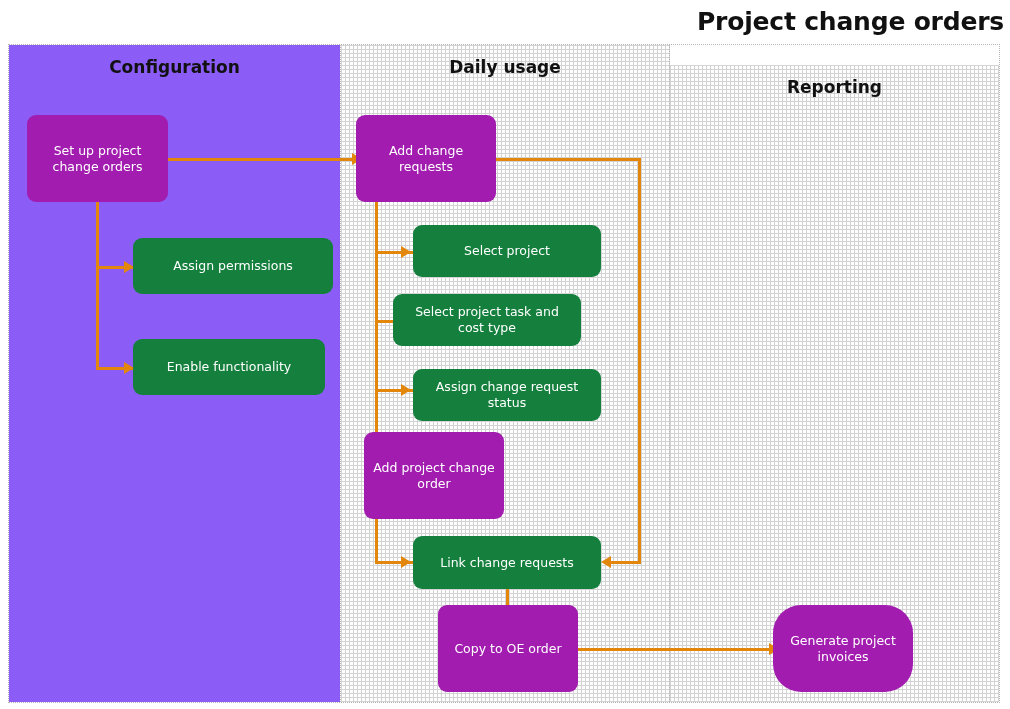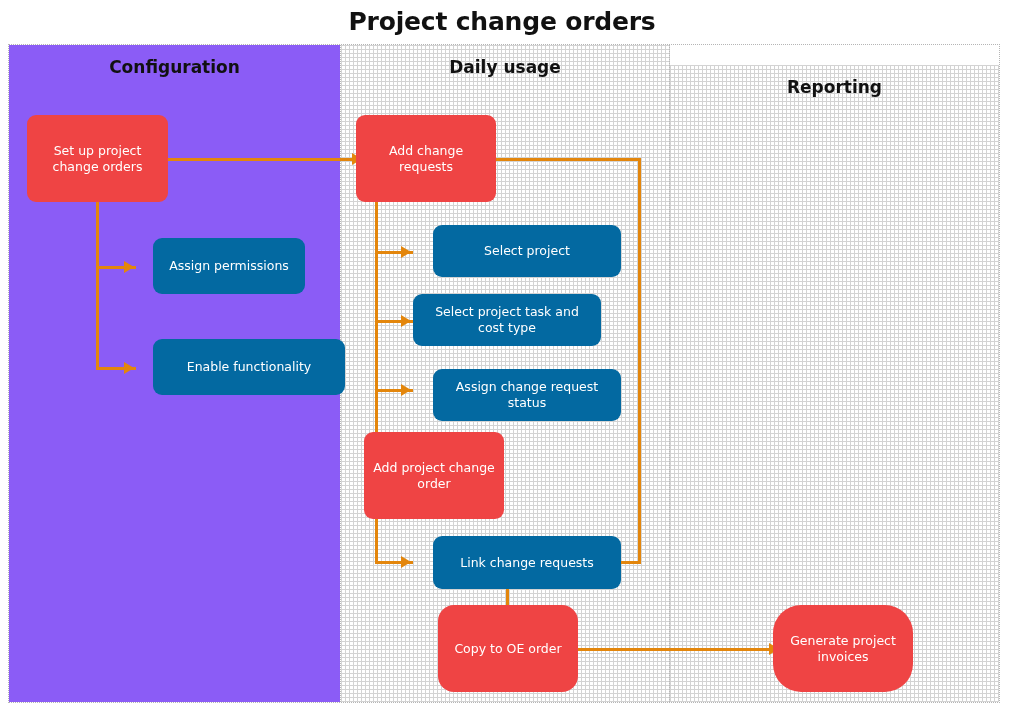--- a/index.html
+++ b/index.html
@@ -12,21 +12,21 @@
     height: 709px;
     font-family: "DejaVu Sans", "Liberation Sans", sans-serif;
     overflow: hidden;
   }
 
   #page-title {
     position: absolute;
     left: 0;
     top: 0;
     width: 1004px;
-    text-align: center;
+    text-align: right;
     font-size: 25px;
     font-weight: bold;
     color: #111111;
     line-height: 36px;
     padding-top: 4px;
     letter-spacing: -0.2px;
   }
 
   #frame {
     position: absolute;
@@ -89,22 +89,22 @@
     align-items: center;
     justify-content: center;
     text-align: center;
     color: #ffffff;
     font-size: 12.5px;
     line-height: 16px;
     box-sizing: border-box;
     padding: 4px 8px;
     z-index: 5;
   }
-  .node-green { background: #ef4444; }
-  .node-blue  { background: #0369a1; margin-left: 20px; }
+  .node-green { background: #a21caf; }
+  .node-blue  { background: #15803d; }
 
   
   .seg {
     position: absolute;
     background: #e3860c;
     z-index: 3;
   }
   .seg-h { height: 3px; }
   .seg-v { width: 3px; }
 
@@ -178,21 +178,21 @@
   <div class="seg seg-v" style="left:497px; top:544px; height:48px;"></div>
   <div class="arrow arrow-d" style="left:493px; top:588px;"></div>
 
   <div class="seg seg-h" style="left:568px; top:603px; width:201px;"></div>
   <div class="arrow arrow-r" style="left:760px; top:598px;"></div>
 
   <div class="node node-green" style="left:18px; top:70px; width:141px; height:87px;">
     <span>Set up project change orders</span>
   </div>
 
-  <div class="node node-blue" style="left:124px; top:193px; width:152px; height:56px;">
+  <div class="node node-blue" style="left:124px; top:193px; width:200px; height:56px;">
     <span>Assign permissions</span>
   </div>
 
   <div class="node node-blue" style="left:124px; top:294px; width:192px; height:56px;">
     <span>Enable functionality</span>
   </div>
 
   <div class="node node-green" style="left:347px; top:70px; width:140px; height:87px;">
     <span>Add change requests</span>
   </div>
@@ -210,21 +210,21 @@
   </div>
 
   <div class="node node-green" style="left:347px; top:387px; width:140px; height:87px;margin-left:8px;">
     <span>Add project change order</span>
   </div>
 
   <div class="node node-blue" style="left:404px; top:491px; width:188px; height:53px;">
     <span>Link change requests</span>
   </div>
 
-  <div class="node node-green" style="left:429px; top:560px; width:140px; height:87px;border-radius:16px;">
+  <div class="node node-green" style="left:429px; top:560px; width:140px; height:87px;">
     <span>Copy to OE order</span>
   </div>
 
   <div class="node node-green" style="left:764px; top:560px; width:140px; height:87px;border-radius:28px;">
     <span>Generate project invoices</span>
   </div>
 
 </div>
 
 </body></html>

